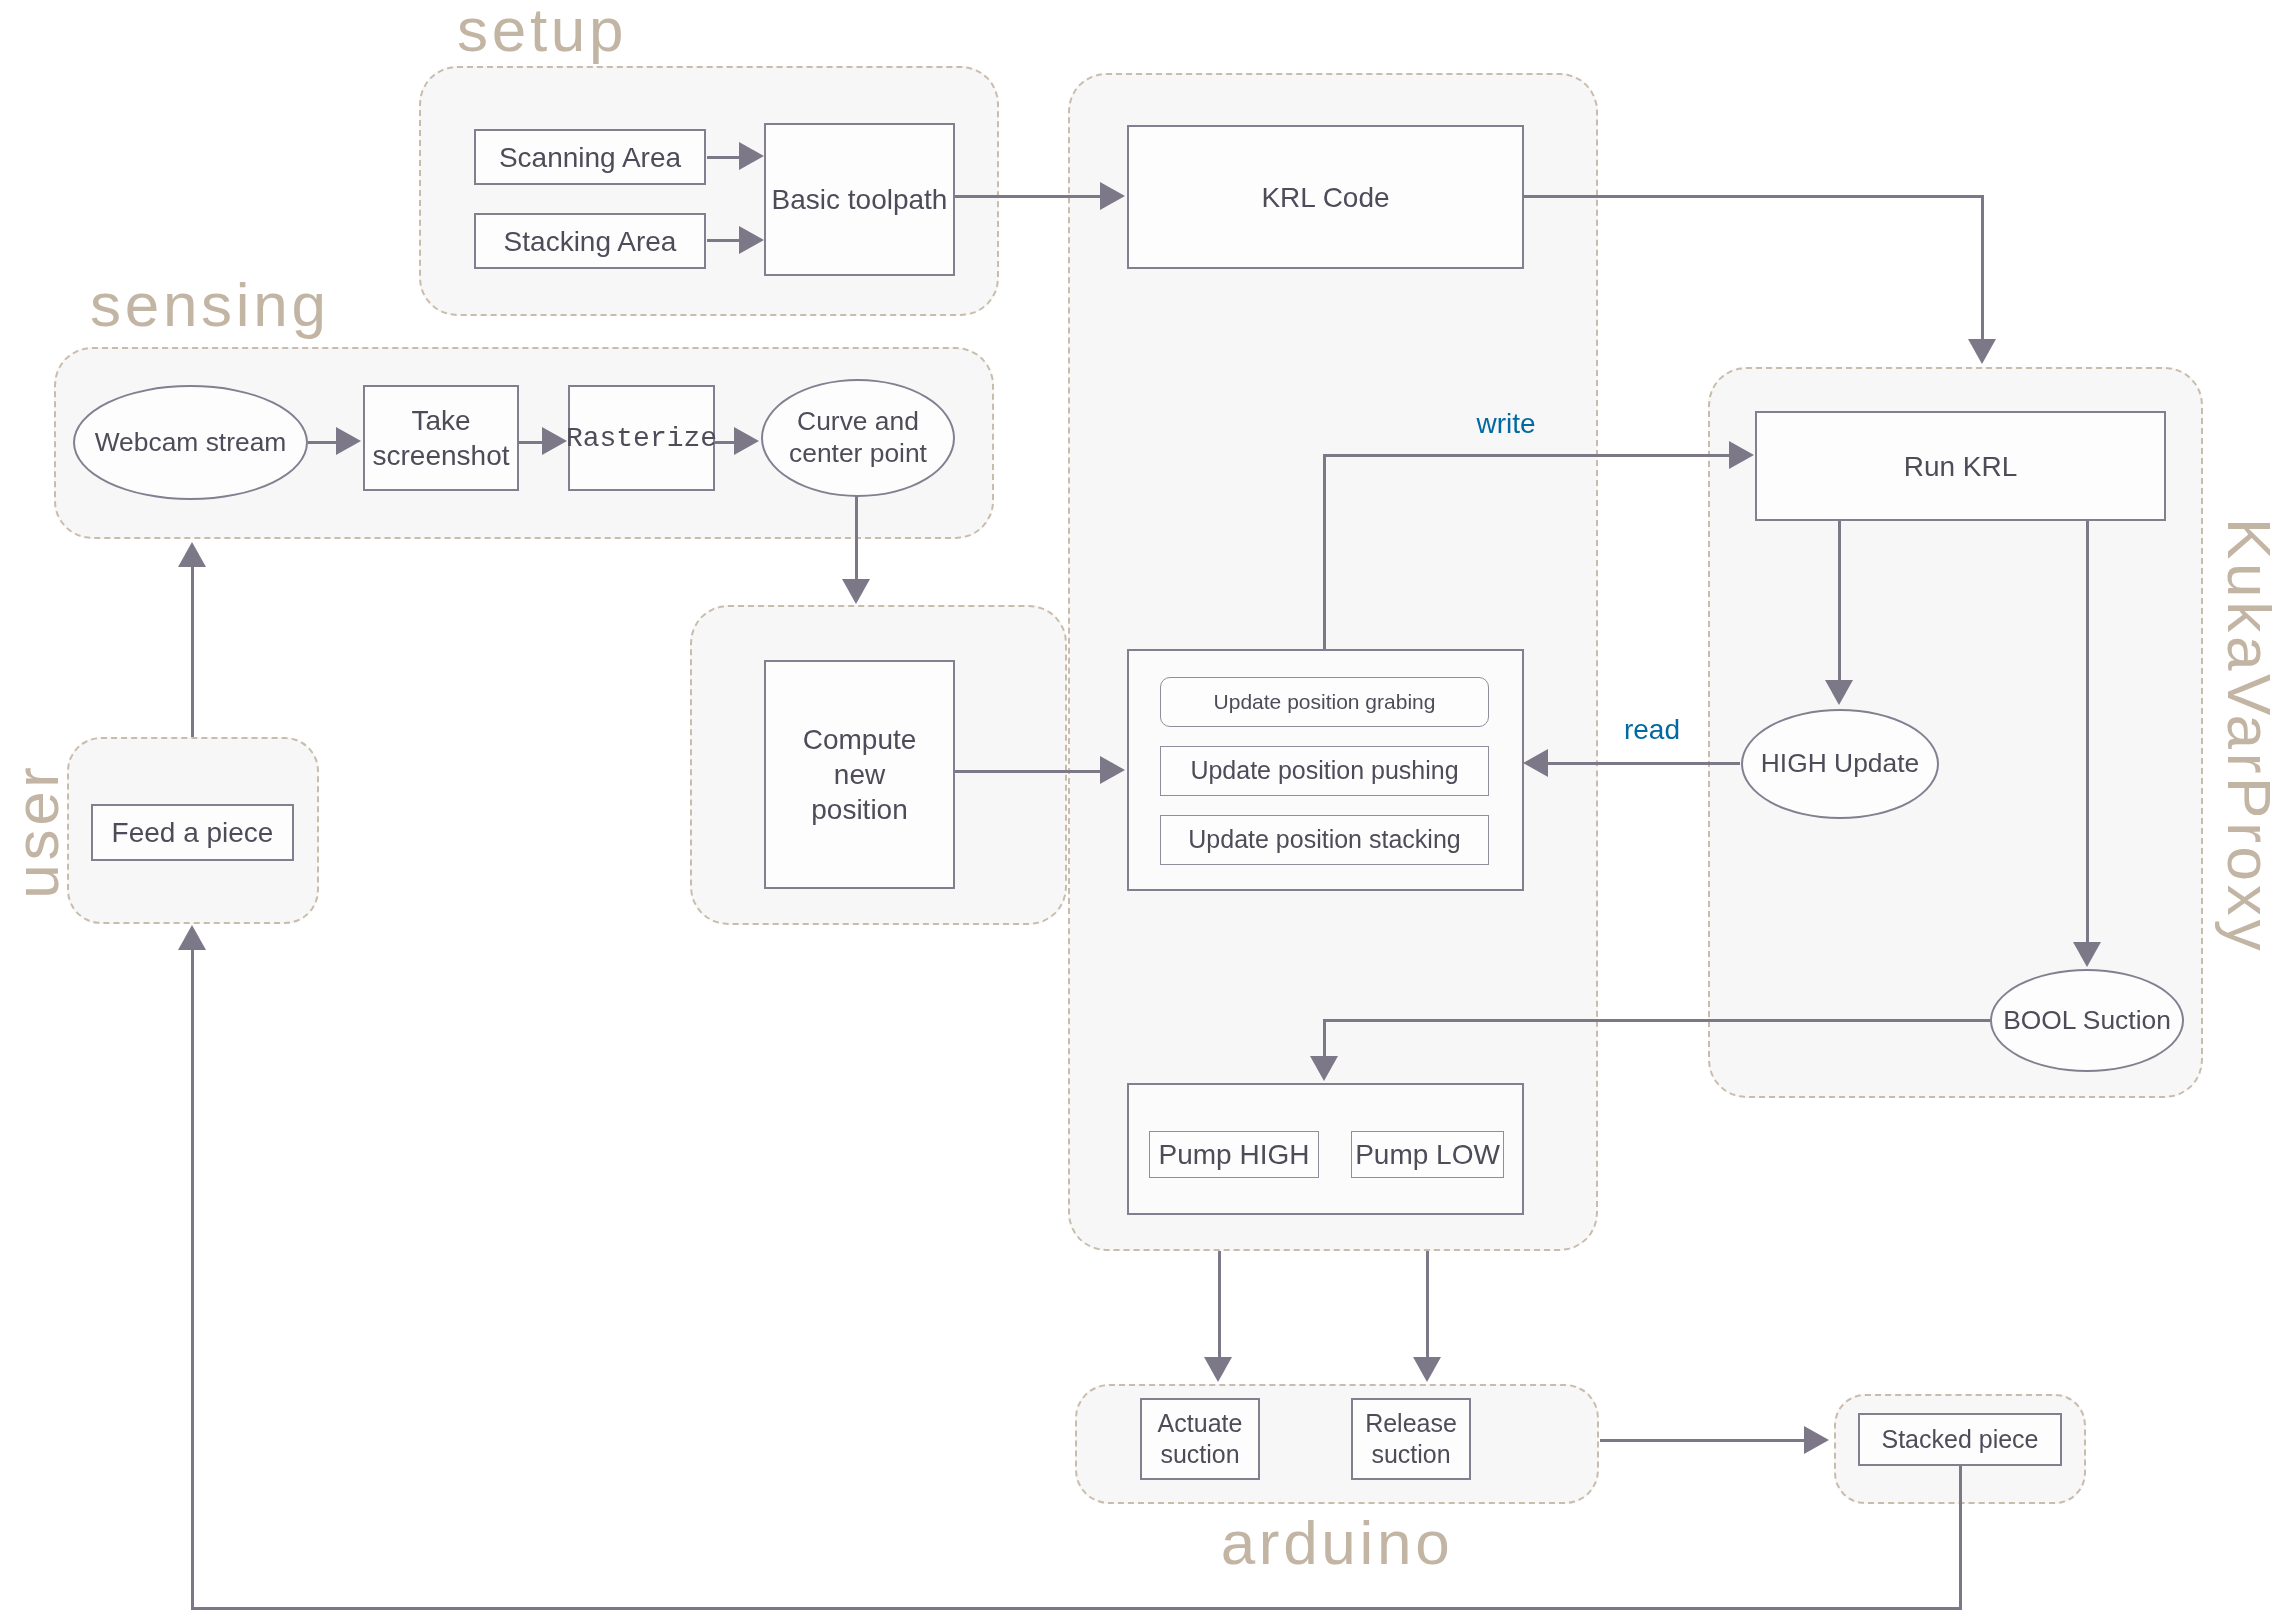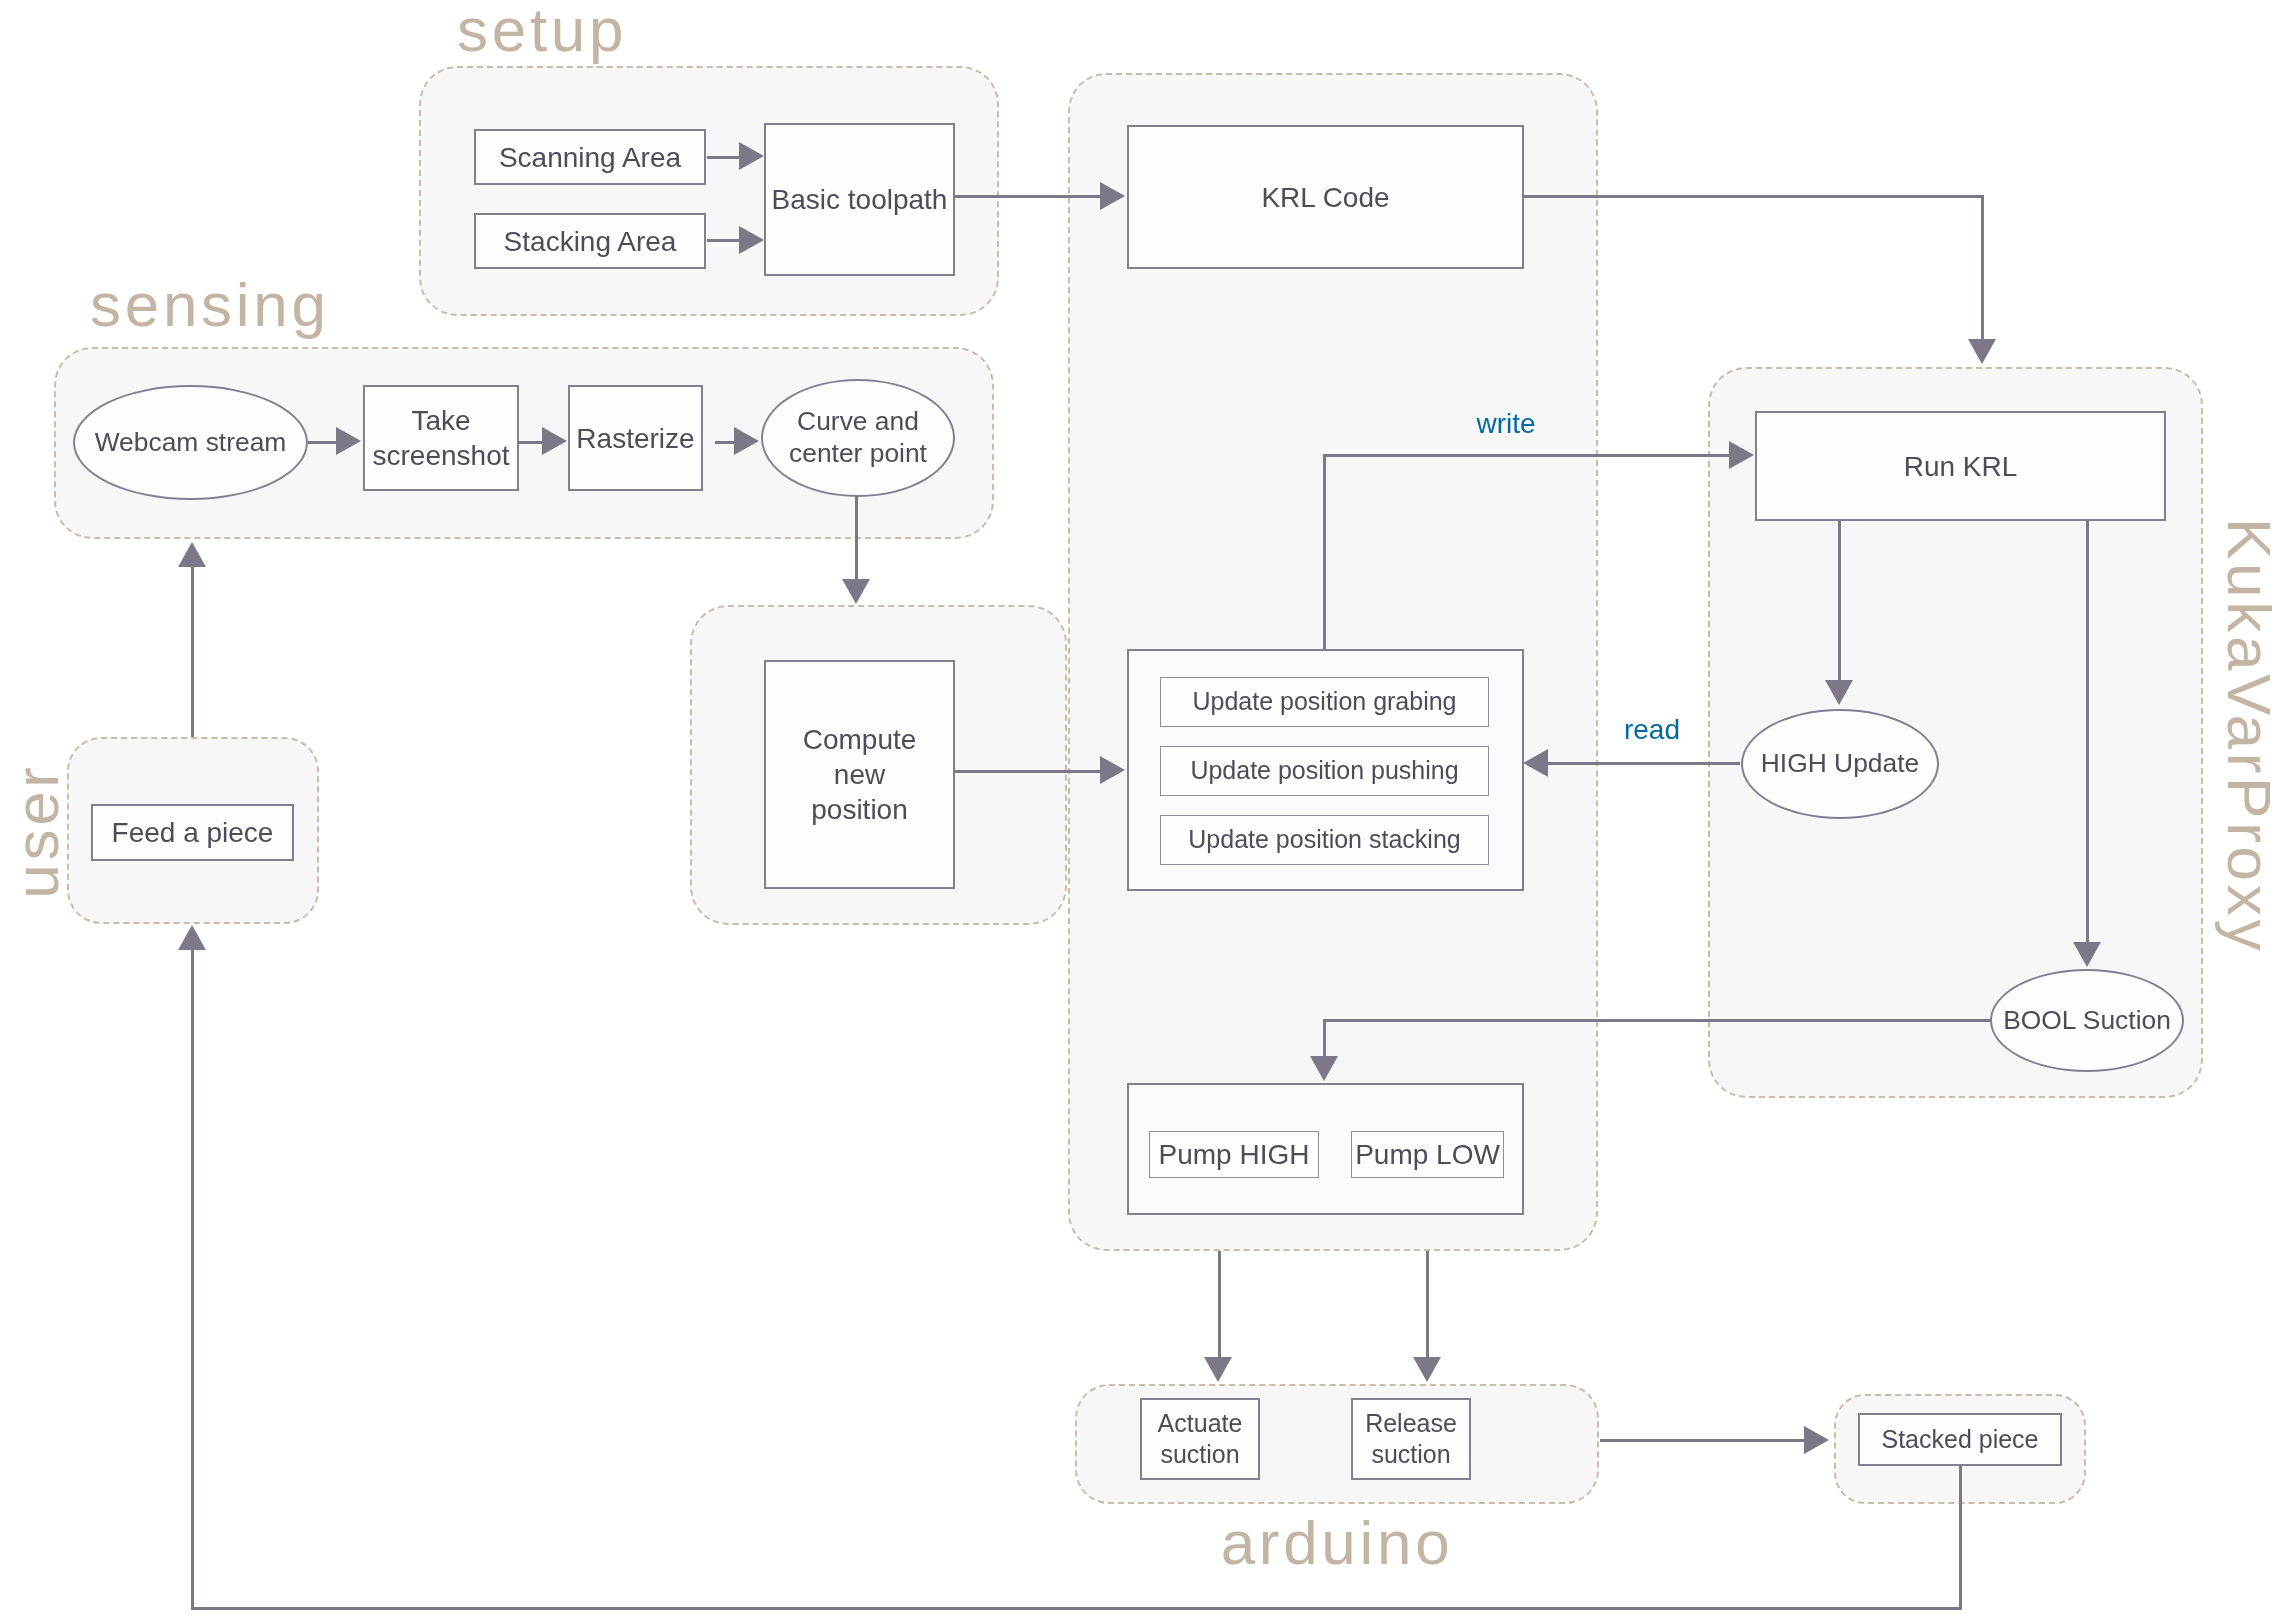--- a/index.html
+++ b/index.html
@@ -66,29 +66,29 @@
   <div class="glabel" style="left:1075px;top:1507px;width:524px;text-align:center;">arduino</div>
 
   <div class="group" style="left:1834px;top:1394px;width:252px;height:110px;border-radius:31px;"></div>
 
   <div class="node" style="left:474px;top:129px;width:232px;height:56px;">Scanning Area</div>
   <div class="node" style="left:474px;top:213px;width:232px;height:56px;">Stacking Area</div>
   <div class="node" style="left:764px;top:123px;width:191px;height:153px;">Basic toolpath</div>
 
   <div class="ellipse" style="left:73px;top:385px;width:235px;height:115px;">Webcam stream</div>
   <div class="node" style="left:363px;top:385px;width:156px;height:106px;padding:0 14.7px;">Take screenshot</div>
-  <div class="node" style="left:568px;top:385px;width:135px;height:106px;">Rasterize</div>
+  <div class="node" style="left:568px;top:385px;width:147px;height:106px;font-family:Liberation Mono, monospace;">Rasterize</div>
   <div class="ellipse" style="left:761px;top:379px;width:194px;height:118px;">Curve and center point</div>
 
   <div class="node" style="left:91px;top:804px;width:203px;height:57px;">Feed a piece</div>
 
   <div class="node" style="left:764px;top:660px;width:191px;height:229px;padding:0 35px;">Compute new position</div>
 
   <div class="node container" style="left:1127px;top:649px;width:397px;height:242px;"></div>
-  <div class="node inner" style="left:1160px;top:677px;width:329px;height:50px;font-size:25px;">Update position grabing</div>
+  <div class="node inner" style="left:1160px;top:677px;width:329px;height:50px;font-size:21px;border-radius:10px;">Update position grabing</div>
   <div class="node inner" style="left:1160px;top:746px;width:329px;height:50px;font-size:25px;">Update position pushing</div>
   <div class="node inner" style="left:1160px;top:815px;width:329px;height:50px;font-size:25px;">Update position stacking</div>
 
   <div class="node" style="left:1127px;top:125px;width:397px;height:144px;">KRL Code</div>
   <div class="node" style="left:1755px;top:411px;width:411px;height:110px;">Run KRL</div>
   <div class="ellipse" style="left:1741px;top:709px;width:198px;height:110px;">HIGH Update</div>
   <div class="ellipse" style="left:1990px;top:969px;width:194px;height:103px;">BOOL Suction</div>
 
   <div class="node container" style="left:1127px;top:1083px;width:397px;height:132px;"></div>
   <div class="node inner" style="left:1149px;top:1131px;width:170px;height:47px;">Pump HIGH</div>

